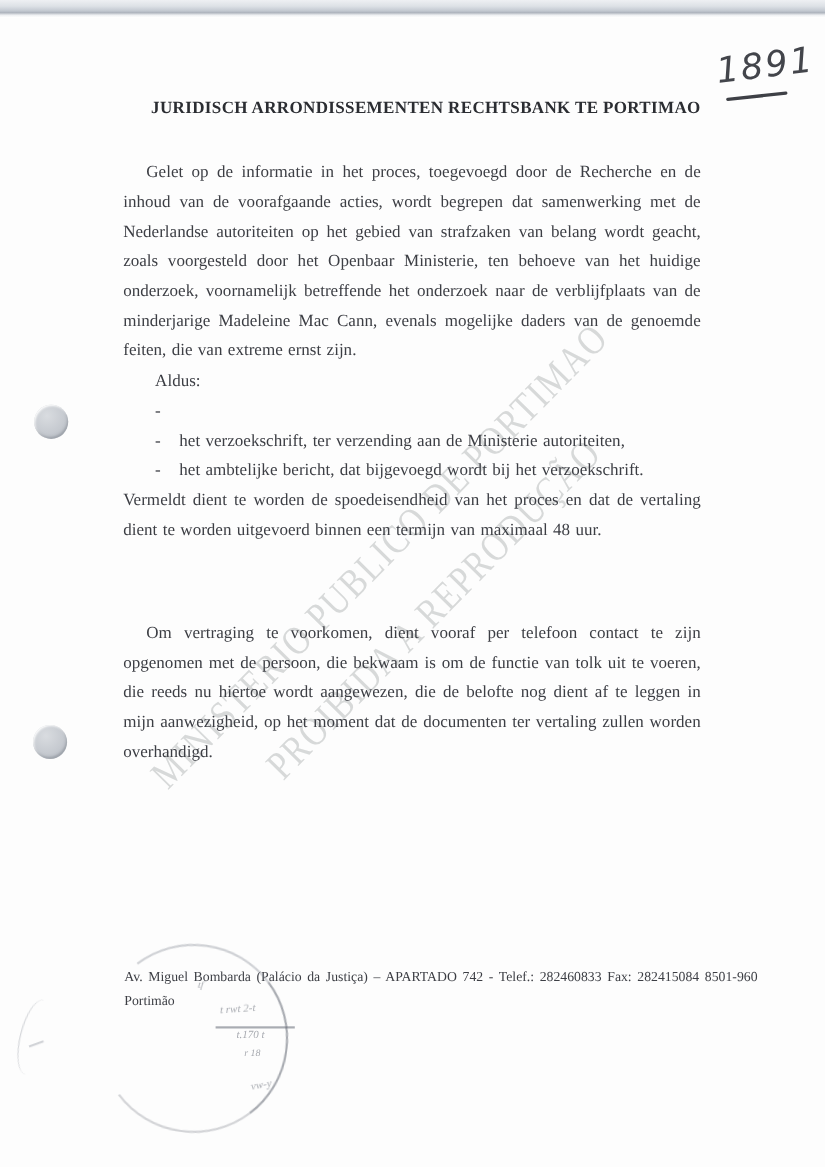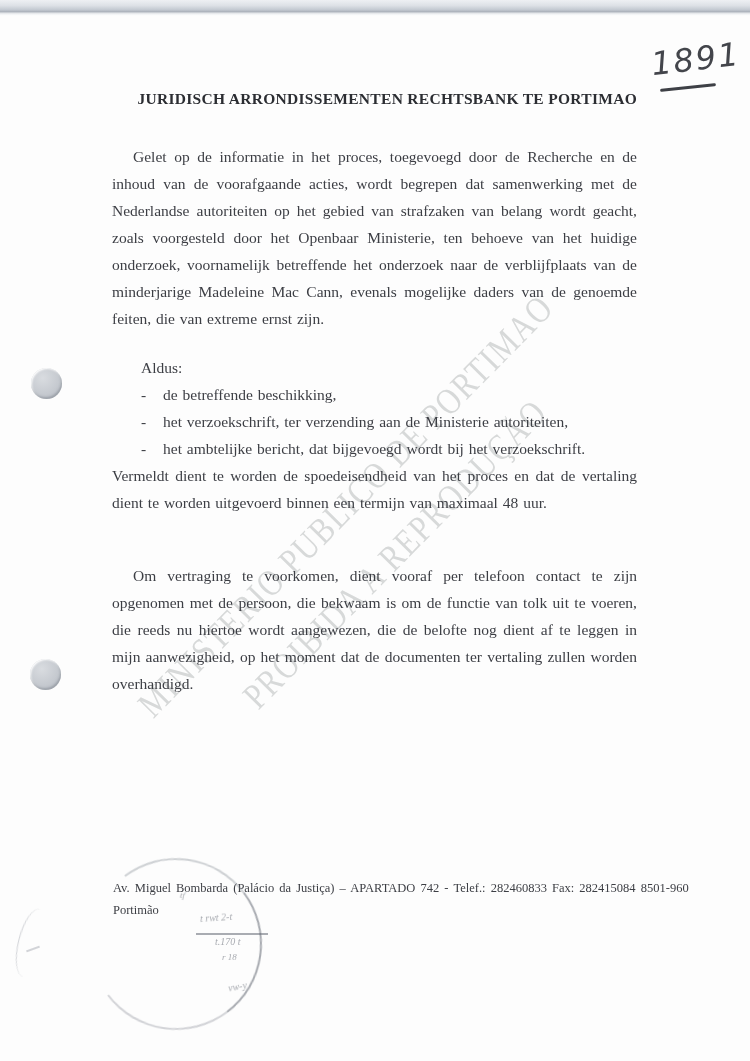--- a/index.html
+++ b/index.html
@@ -59,21 +59,21 @@
     position:absolute;left:112px;top:90px;width:525px;
     text-align:right;font-weight:bold;font-size:15.5px;letter-spacing:.3px;
     color:#2b2d32;white-space:nowrap;
   }
   .para{
     position:absolute;left:112px;width:525px;
     font-size:15.5px;line-height:27px;text-align:justify;
     word-spacing:1px;
   }
   .p1{top:143px;text-indent:21px;}
-  .block2{top:354px;}
+  .block2{top:333px;}
   .block2 .ind{margin-left:29px;}
   .list-row{margin-left:29px;display:flex;}
   .list-dash{width:22px;flex:none;}
   .vermeldt{text-align:justify;word-spacing:1px;}
   .p3{top:562px;text-indent:21px;}
 
   
   .footer{
     position:absolute;left:113px;top:877px;width:524px;
     font-size:12.5px;line-height:22px;color:#3c3e44;word-spacing:2px;
@@ -133,21 +133,20 @@
 
 <div class="doc">
   <div class="title">JURIDISCH ARRONDISSEMENTEN RECHTSBANK TE PORTIMAO</div>
 
   <div class="para p1">Gelet op de informatie in het proces, toegevoegd door de Recherche en de inhoud van de voorafgaande acties, wordt begrepen dat samenwerking met de Nederlandse autoriteiten op het gebied van strafzaken van belang wordt geacht, zoals voorgesteld door het Openbaar Ministerie, ten behoeve van het huidige onderzoek, voornamelijk betreffende het onderzoek naar de verblijfplaats van de minderjarige Madeleine Mac Cann, evenals mogelijke daders van de genoemde feiten, die van extreme ernst zijn.</div>
 
   <div class="para block2">
     <div class="ind">Aldus:</div>
     <div class="list-row">
       <span class="list-dash">-</span>
-      <span>de betreffende beschikking,</span>
     </div>
     <div class="list-row">
       <span class="list-dash">-</span>
       <span>het verzoekschrift, ter verzending aan de Ministerie autoriteiten,</span>
     </div>
     <div class="list-row">
       <span class="list-dash">-</span>
       <span>het ambtelijke bericht, dat bijgevoegd wordt bij het verzoekschrift.</span>
     </div>
     <div class="vermeldt">Vermeldt dient te worden de spoedeisendheid van het proces en dat de vertaling dient te worden uitgevoerd binnen een termijn van maximaal 48 uur.</div>

